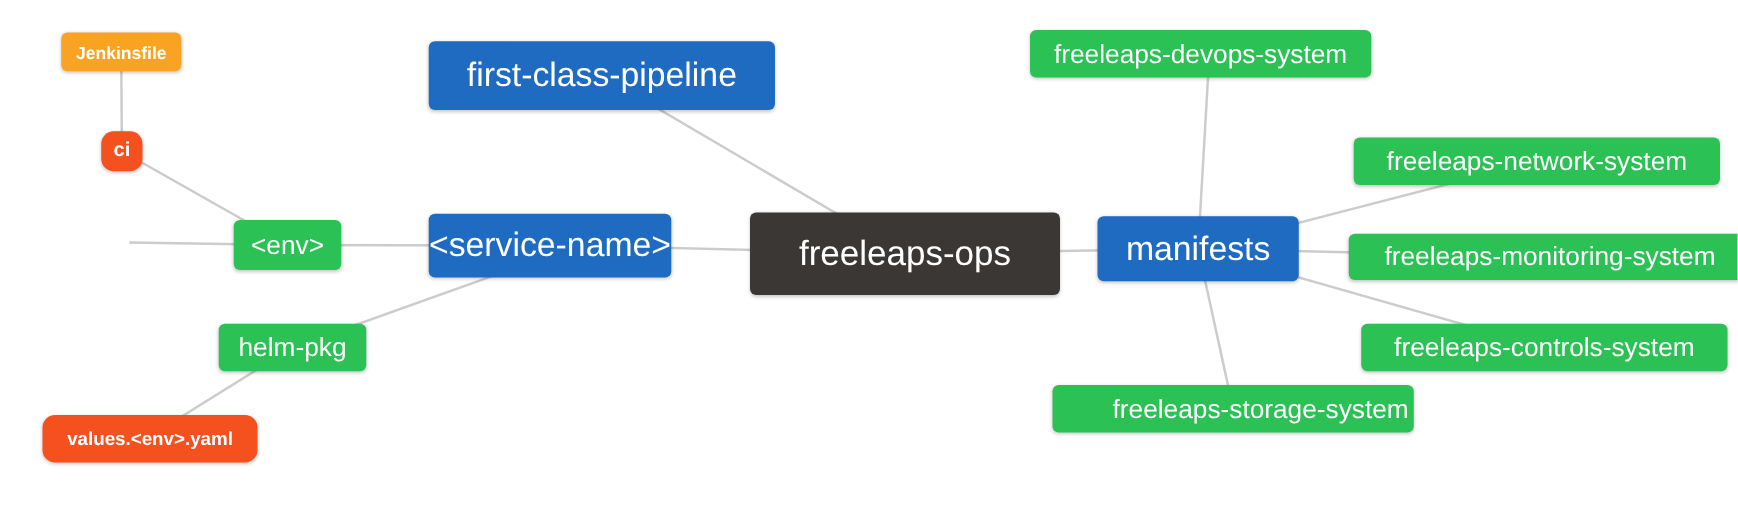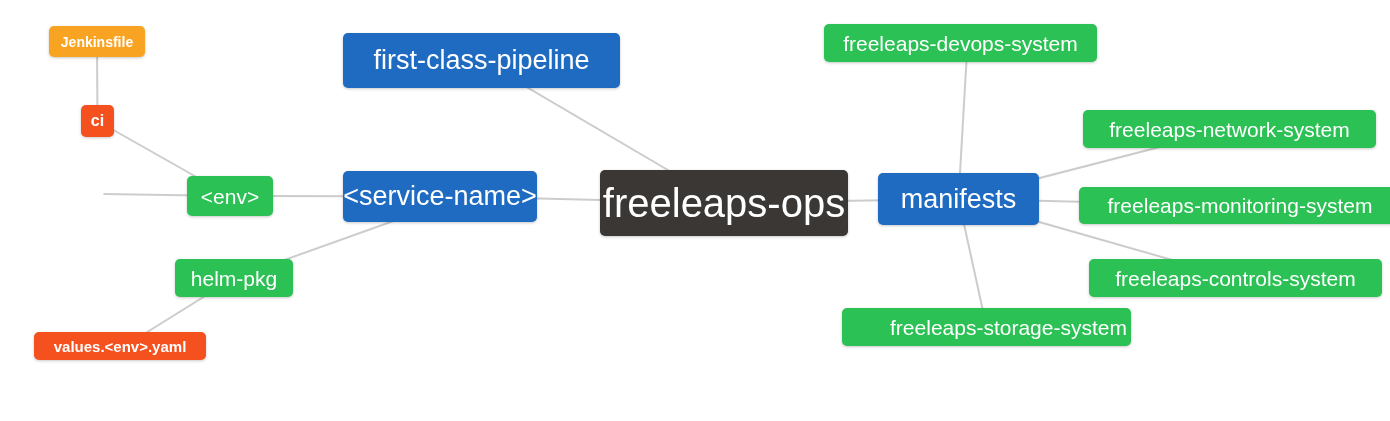--- a/index.html
+++ b/index.html
@@ -24,21 +24,21 @@
     border-radius: 5px;
     white-space: nowrap;
     box-shadow: 0 1px 3px rgba(0,0,0,0.22);
     line-height: 1;
     cursor: default;
     user-select: none;
   }
   .c-blue   { background: var(--blue); }
   .c-green  { background: var(--green); }
   .c-orange { background: var(--orange); }
-  .c-red    { background: var(--red); }
+  .c-red    { background: var(--red); border-radius: 10px; }
   .c-dark   { background: var(--dark); }
 </style>
 </head>
 <body>
 
 <div class="canvas">
 
   <svg class="edge-layer" width="1390" height="421">
     <line class="edge" x1="69" y1="41.5" x2="69.5" y2="121"></line>
     <line class="edge" x1="69.5" y1="121" x2="202" y2="196"></line>
@@ -58,27 +58,27 @@
 
   <div class="node c-orange" style="left:21px;  top:26px;  width:96px;  height:31px; font-size:14px; font-weight:700;">Jenkinsfile</div>
 
   <div class="node c-red" style="left:53px;  top:105px; width:33px;  height:32px; font-size:16px; font-weight:700;">ci</div>
 
 
   <div class="node c-green" style="left:159px; top:176px; width:86px;  height:40px; font-size:21px;">&lt;env&gt;</div>
 
   <div class="node c-green" style="left:147px; top:259px; width:118px; height:38px; font-size:21px;">helm-pkg</div>
 
-  <div class="node c-red" style="left:6px;   top:332px; width:172px; height:28px; font-size:15px; font-weight:700;">values.&lt;env&gt;.yaml</div>
+  <div class="node c-red" style="left:6px;   top:332px; width:172px; height:38px; font-size:15px; font-weight:700;">values.&lt;env&gt;.yaml</div>
 
   <div class="node c-blue" style="left:315px; top:33px;  width:277px; height:55px; font-size:27px;">first-class-pipeline</div>
 
   <div class="node c-blue" style="left:315px; top:171px; width:194px; height:51px; font-size:27px;">&lt;service-name&gt;</div>
 
-  <div class="node c-dark" style="left:572px; top:170px; width:248px; height:66px; font-size:40px;">freeleaps-ops</div>
+  <div class="node c-dark" style="left:572px; top:170px; width:248px; height:66px; font-size:28px;">freeleaps-ops</div>
 
   <div class="node c-blue" style="left:850px; top:173px; width:161px; height:52px; font-size:27px;">manifests</div>
 
   <div class="node c-green" style="left:796px;  top:24px;  width:273px; height:38px; font-size:21px;">freeleaps-devops-system</div>
 
   <div class="node c-green" style="left:1055px; top:110px; width:293px; height:38px; font-size:21px;">freeleaps-network-system</div>
 
   <div class="node c-green" style="left:1051px; top:187px; width:322px; height:37px; font-size:21px;">freeleaps-monitoring-system</div>
 
   <div class="node c-green" style="left:1061px; top:259px; width:293px; height:38px; font-size:21px;">freeleaps-controls-system</div>

